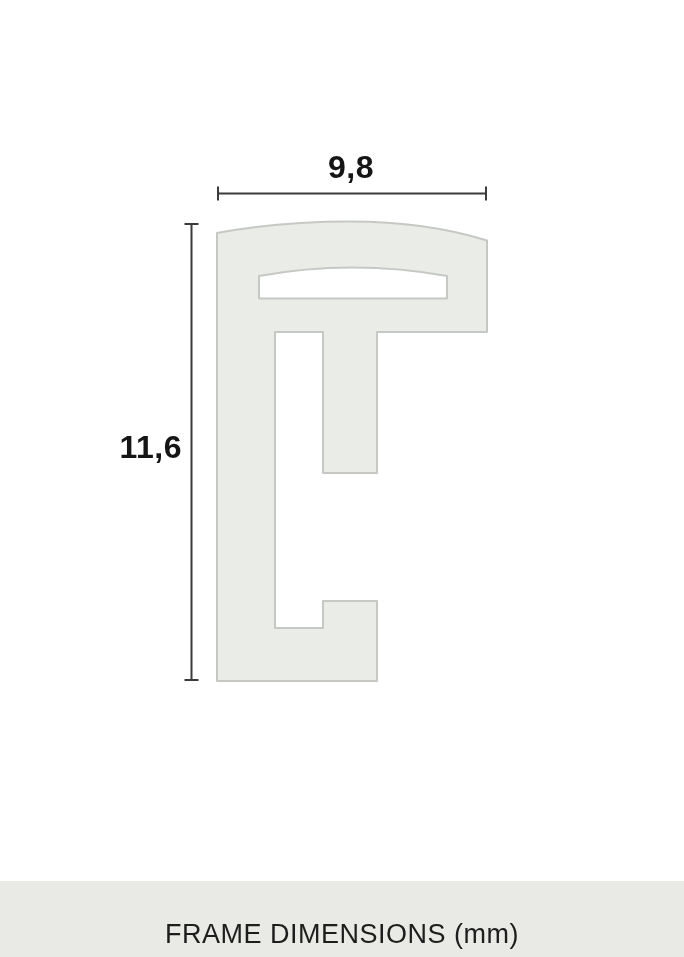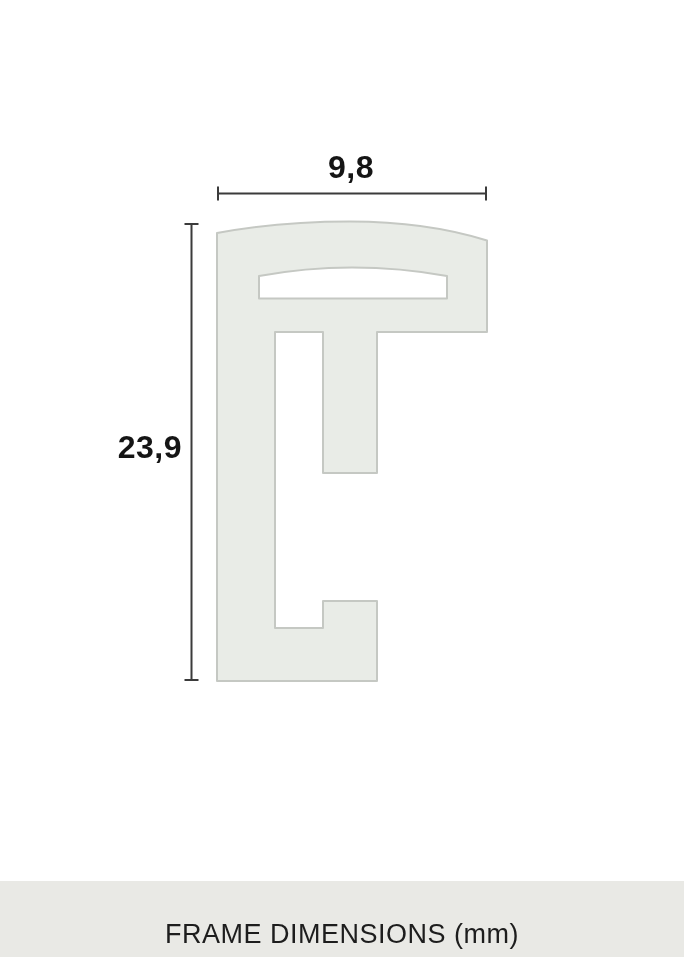--- a/index.html
+++ b/index.html
@@ -113,19 +113,19 @@
 
     <g>
       <line class="dim-line" x1="191.5" y1="224" x2="191.5" y2="680"></line>
       <line class="dim-line" x1="184.5" y1="224" x2="198.5" y2="224"></line>
       <line class="dim-line" x1="184.5" y1="680" x2="198.5" y2="680"></line>
     </g>
   </svg>
 
   <div class="dim-label width">9,8</div>
 
-  <div class="dim-label height">23,9</div>
+  <div class="dim-label height">11,6</div>
 
   <div class="caption-band">
     <div class="caption-text">FRAME DIMENSIONS (mm)</div>
   </div>
 
 </div>
 
 </body></html>

